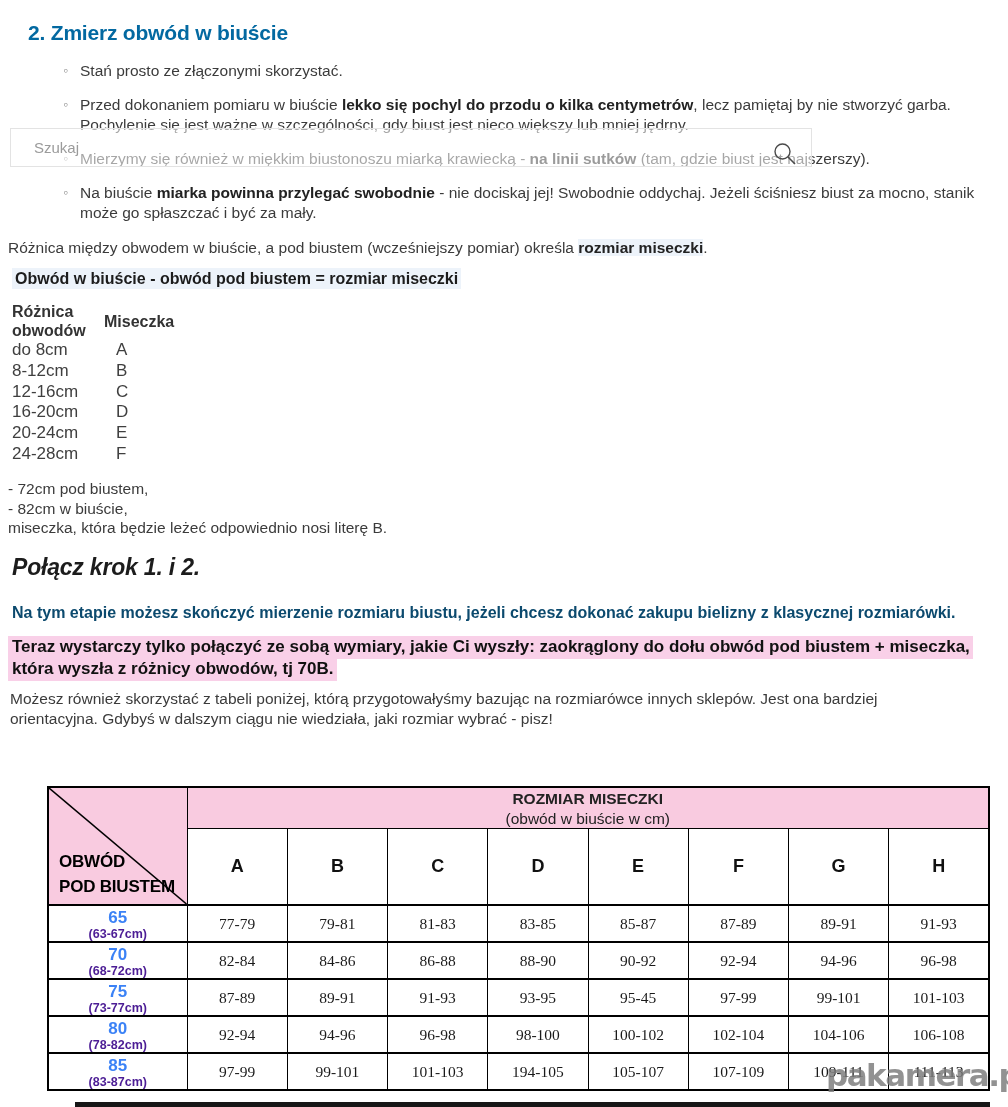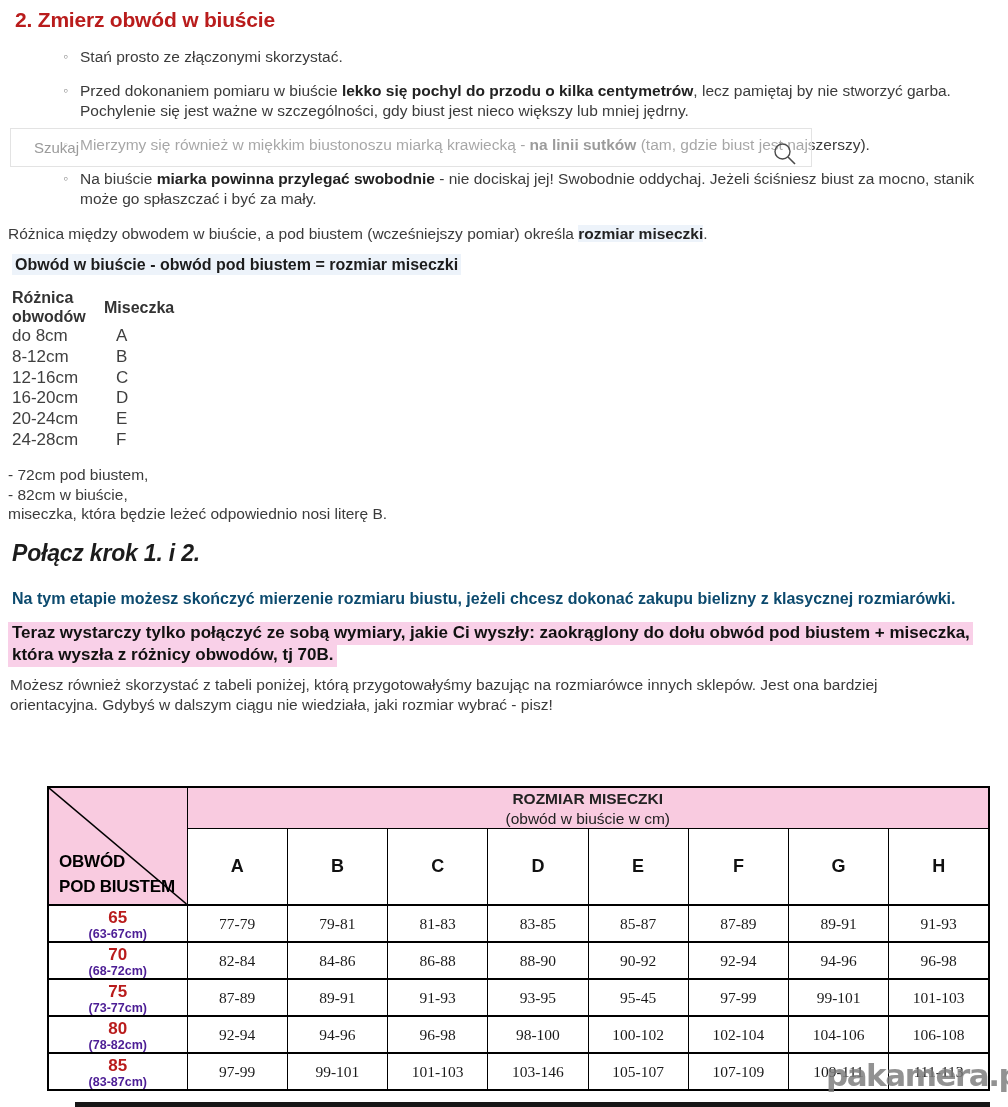--- a/index.html
+++ b/index.html
@@ -3,21 +3,21 @@
 <meta charset="utf-8">
 <style>
   html,body{margin:0;padding:0;}
   body{
     width:1008px;height:1107px;position:relative;overflow:hidden;
     background:#ffffff;color:#3b3b3b;
     font-family:"Liberation Sans","DejaVu Sans",sans-serif;
     font-size:15.5px;
   }
   
-  .h1{margin:3px;padding:5px 0 0 12px;font-size:21px;font-weight:bold;color:#b91c1c;letter-spacing:-0.2px;}
+  .h1{margin:16px;padding:5px 0 0 12px;font-size:21px;font-weight:bold;color:#0369a1;letter-spacing:-0.2px;}
   .h2{margin:16px 0 8px 12px;font-size:23px;font-weight:bold;color:#1c1c1c;letter-spacing:-0.2px;font-style:italic;}
   
   ul.instructions{list-style:none;margin:15px 0 0 0;padding:0 0 0 80px;}
   ul.instructions li{position:relative;margin:0 0 14px 0;line-height:20px;max-width:930px;color:#3b3b3b;}
   ul.instructions li::before{content:"◦";position:absolute;left:-17px;top:-1px;color:#8f8f8f;font-size:14px;}
   b{color:#222;}
   
   .search-bar{
     position:absolute;top:128px;left:10px;width:802px;height:39px;box-sizing:border-box;
     border:1px solid #e3e3e3;background:rgba(255,255,255,0.55);z-index:6;
@@ -57,21 +57,21 @@
   .corner-cell svg.diag{position:absolute;top:0;left:0;width:100%;height:100%;}
   .corner-label{
     position:absolute;left:10px;bottom:5px;text-align:left;
     font-size:17px;font-weight:bold;color:#000;line-height:25px;letter-spacing:-0.2px;
   }
   .band-cell{background:#f9cbe0;height:40px;text-align:center;color:#222;}
   .band-title{font-size:15.5px;font-weight:bold;line-height:20px;}
   .band-sub{font-size:15.5px;font-weight:normal;line-height:19px;}
   .letter-cell{height:75px;text-align:center;font-size:18px;font-weight:bold;color:#111;background:#fff;}
   .row-label{text-align:center;background:#fff;}
-  .row-num{font-size:17px;font-weight:bold;color:#b91c1c;line-height:19px;padding-top:2px;}
+  .row-num{font-size:17px;font-weight:bold;color:#3b82f6;line-height:19px;padding-top:2px;}
   .row-range{font-size:12.5px;color:#4c1d95;line-height:14px;}
   td.val{
     height:33px;text-align:center;vertical-align:middle;background:#fff;
     font-family:"Liberation Serif","DejaVu Serif",serif;font-size:15.5px;color:#1a1a1a;
   }
   
   .watermark{
     position:absolute;left:826px;top:1057px;z-index:10;
     font-family:"DejaVu Sans",sans-serif;font-weight:bold;font-size:31px;
     color:rgba(122,122,122,0.82);letter-spacing:-1.5px;
@@ -252,21 +252,21 @@
       <td class="val">106-108</td>
     </tr>
     <tr>
       <th class="row-label">
         <div class="row-num">85</div>
         <div class="row-range">(83-87cm)</div>
       </th>
       <td class="val">97-99</td>
       <td class="val">99-101</td>
       <td class="val">101-103</td>
-      <td class="val">103-146</td>
+      <td class="val">194-105</td>
       <td class="val">105-107</td>
       <td class="val">107-109</td>
       <td class="val">109-111</td>
       <td class="val">111-113</td>
     </tr>
   </tbody>
 </table>
 
 <div class="watermark">pakamera.pl</div>
 <div class="bottom-bar"></div>

